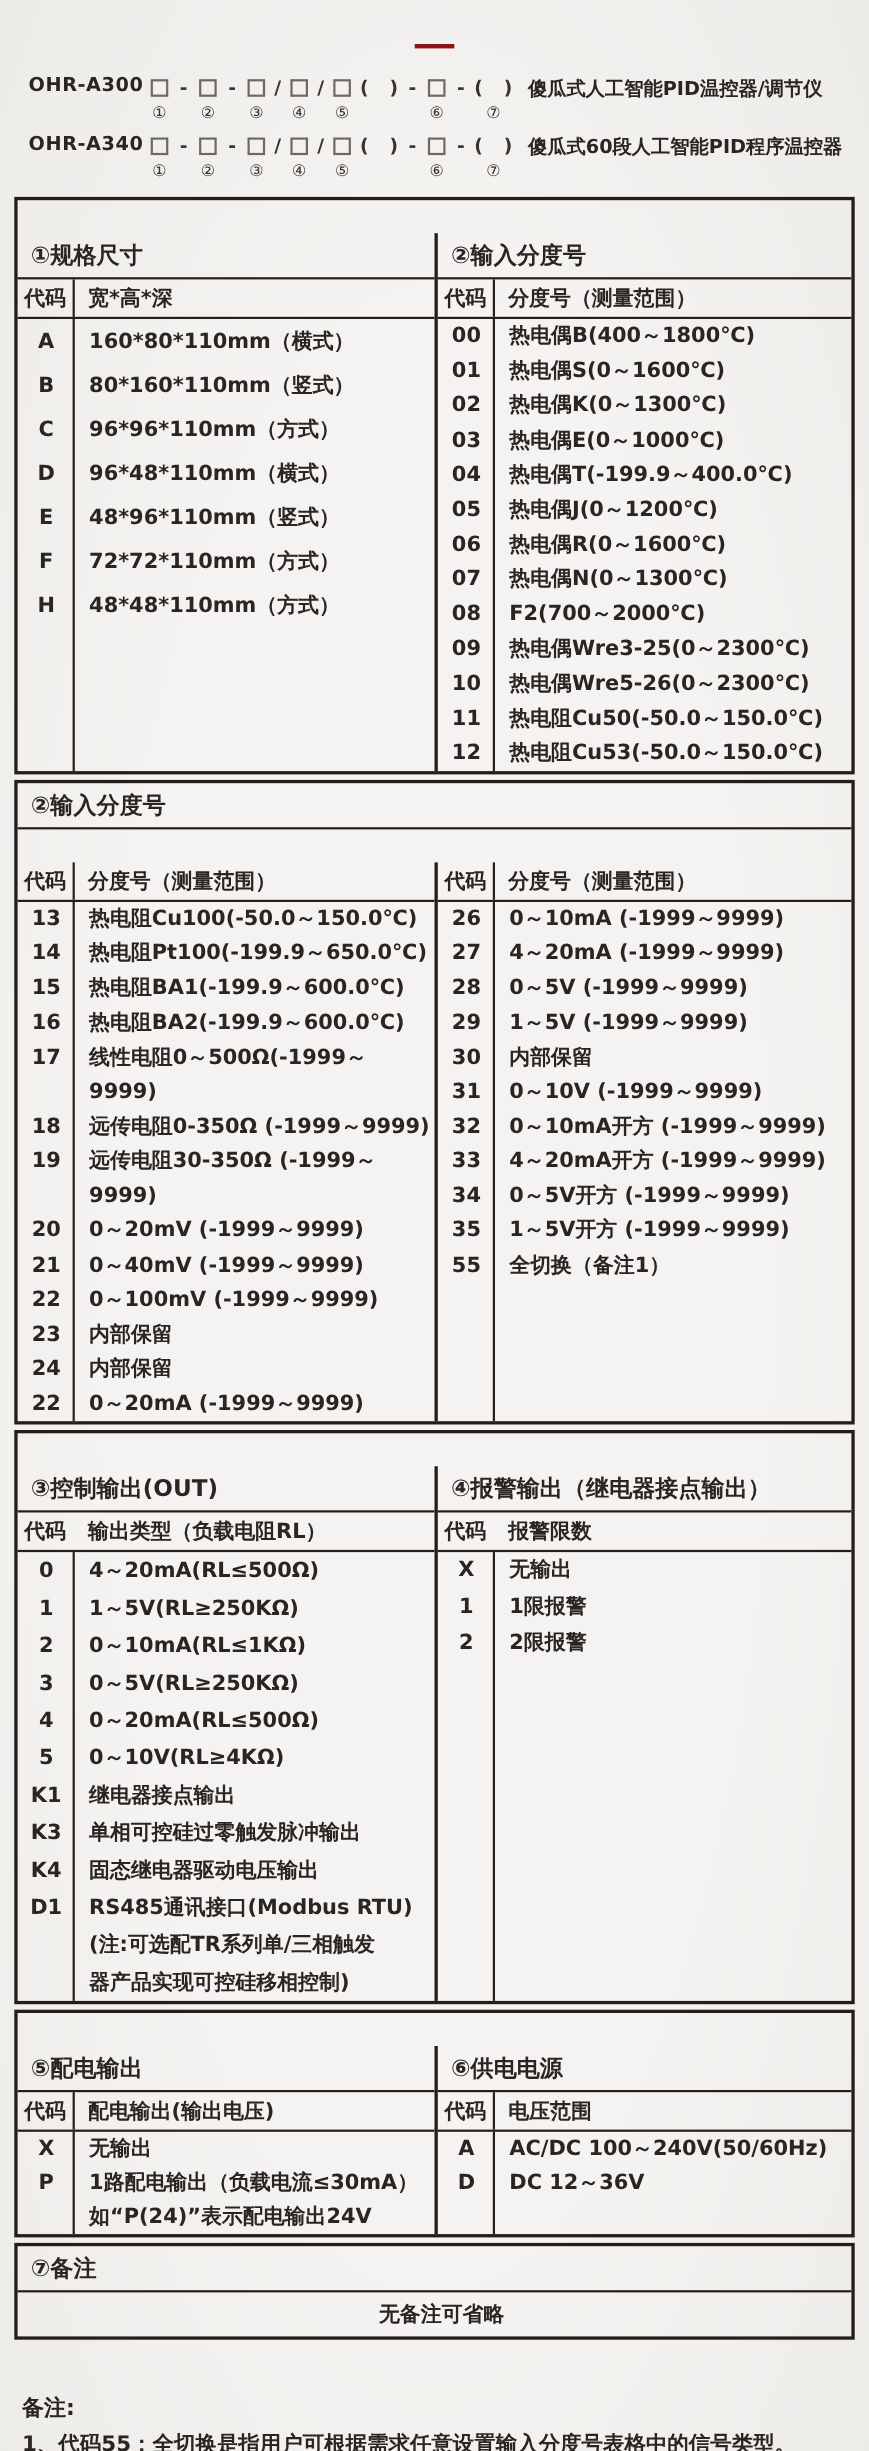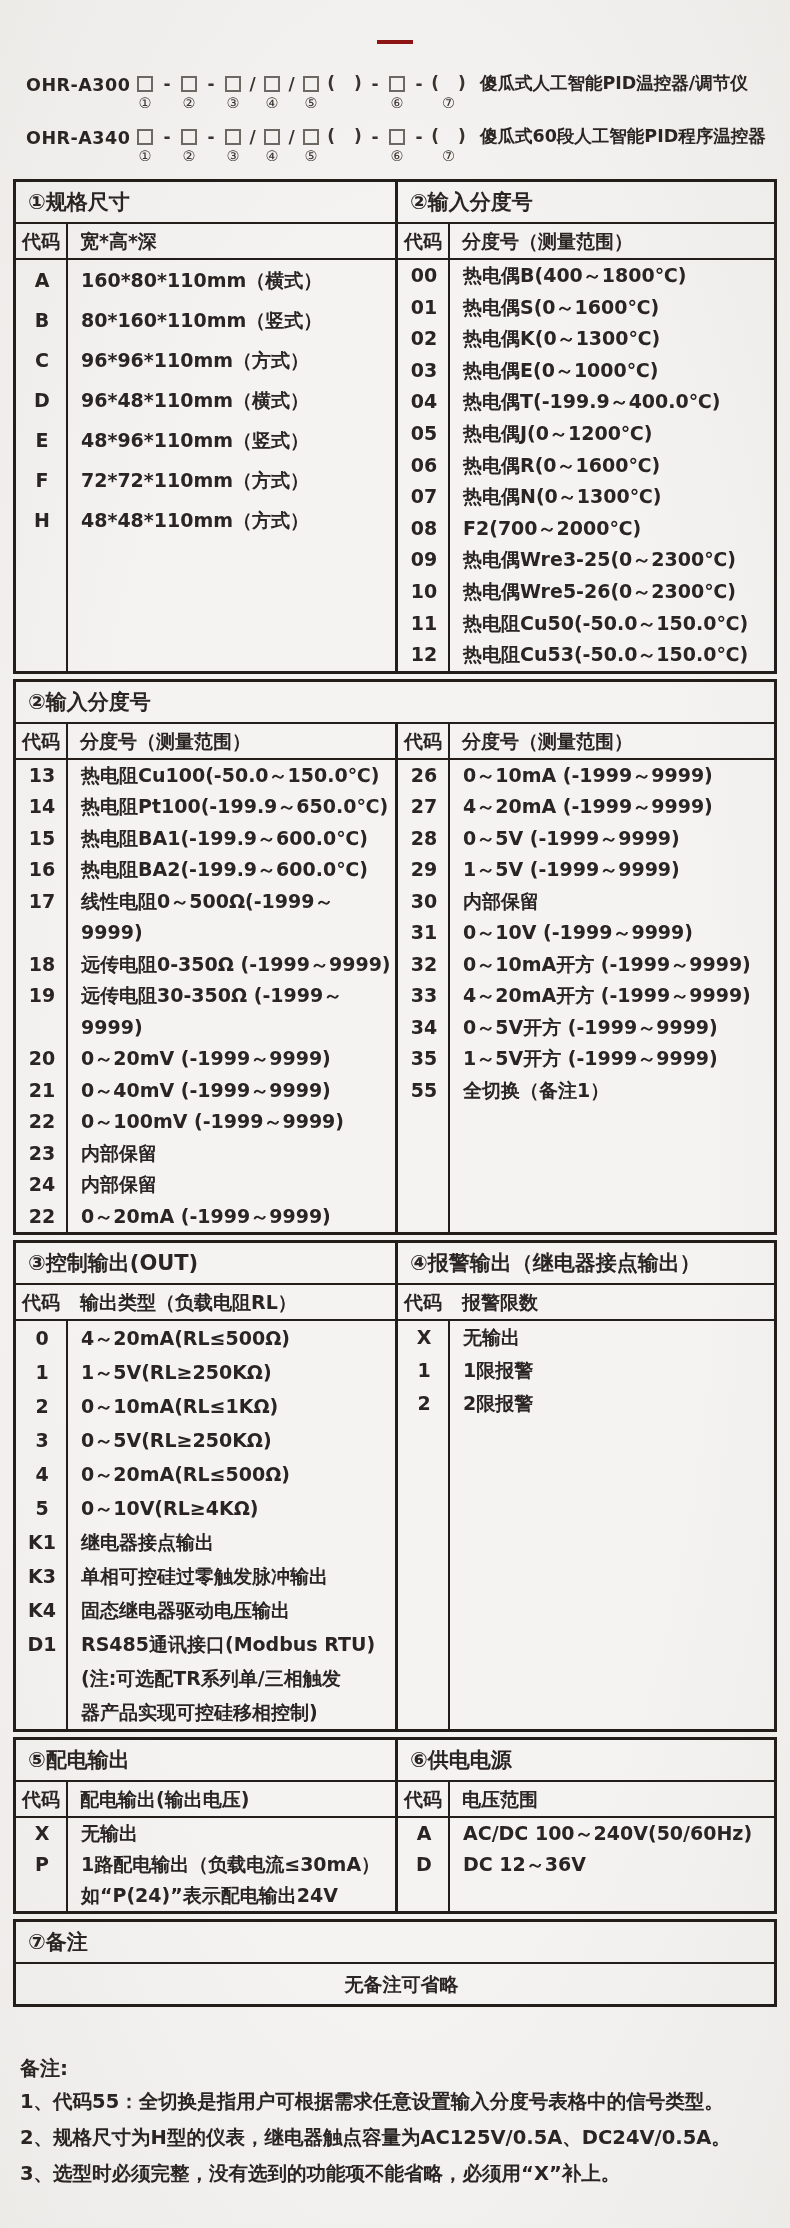--- a/index.html
+++ b/index.html
@@ -9,41 +9,41 @@
     background: radial-gradient(ellipse at center, #f5f3f1 55%, #edebe8 100%);
     font-family:"DejaVu Sans","Liberation Sans",sans-serif;
     color:#2a2522; padding-top:26px; overflow:hidden;
   }
   .title { font-size:66px; font-weight:800; text-align:center; margin:0; letter-spacing:3px; color:#322d29; }
   .underline { width:36px; height:4px; margin:14px auto 24px; }
 
   
   .models { margin:0 0 10px 26px; }
   .model-block { margin-bottom:5px; }
-  .model-row { display:flex; align-items:flex-end; height:27px; }
+  .model-row { display:flex; align-items:flex-start; height:27px; }
   .model-row.label-row { height:21px; align-items:flex-start; margin-bottom:5px; }
   .model-name { width:106px; font-size:17.5px; font-weight:700; letter-spacing:0.5px; }
   .tokens { display:flex; align-items:center; }
   .tk { display:inline-flex; justify-content:center; align-items:center; white-space:pre;
         font-size:17px; font-weight:700; color:#39332e; }
   .tk-box-w { width:26px; }
   .tk-dash  { width:18px; }
   .tk-slash { width:13px; }
   .tk-paren { width:42px; letter-spacing:1px; }
   .box { width:16px; height:16px; border:2px solid #6e6862; display:inline-block; }
   .tk.lab { font-size:14.5px; font-weight:500; color:#39332e; }
   .model-desc { margin-left:10px; font-size:17.5px; font-weight:700; }
 
   
   .bands { margin:0 13px; }
   .band { border:3px solid #231e1a; margin-bottom:5px; display:flex; flex-direction:column; }
   .sec-title { font-size:21px; font-weight:700; padding:7px 0 7px 12px; line-height:26px;
                border-bottom:2.5px solid #231e1a; }
   .split { display:grid; grid-template-columns:1fr 1fr; flex:1; }
-  .half { display:flex; flex-direction:column; min-width:0; }
+  .half { display:flex; flex-direction:column; min-width:0;margin-top:30px; }
   .half.right { border-left:3px solid #231e1a; }
   .col-header { display:grid; grid-template-columns:var(--codew,52px) 1fr;
                 border-bottom:2.5px solid #231e1a; font-weight:700; font-size:19px; line-height:24px; }
   .col-header .code { text-align:center; padding:5px 0; border-right:2.5px solid #231e1a; }
   .col-header.nodiv .code { border-right-color:transparent; }
   .col-header .desc { padding:5px 0 5px 12px; }
   .rows-area { position:relative; flex:1; }
   .vline { position:absolute; left:var(--codew,52px); top:0; bottom:0; width:2.5px;
            margin-left:-2.5px; background:#231e1a; }
   .trow { display:grid; grid-template-columns:var(--codew,52px) 1fr; align-items:start; }

